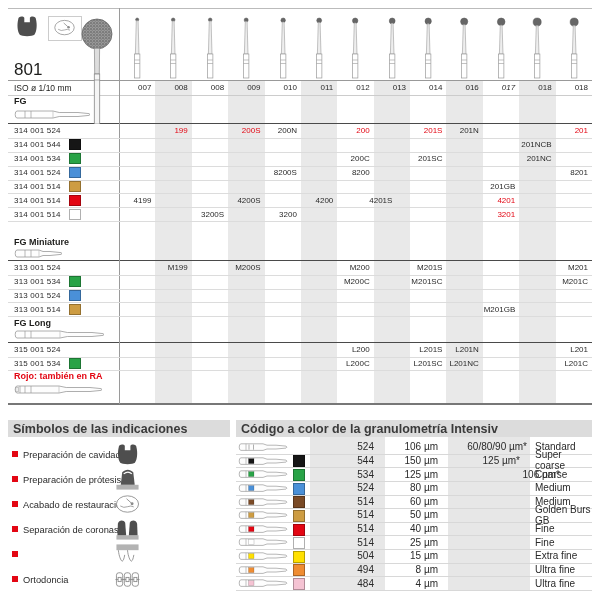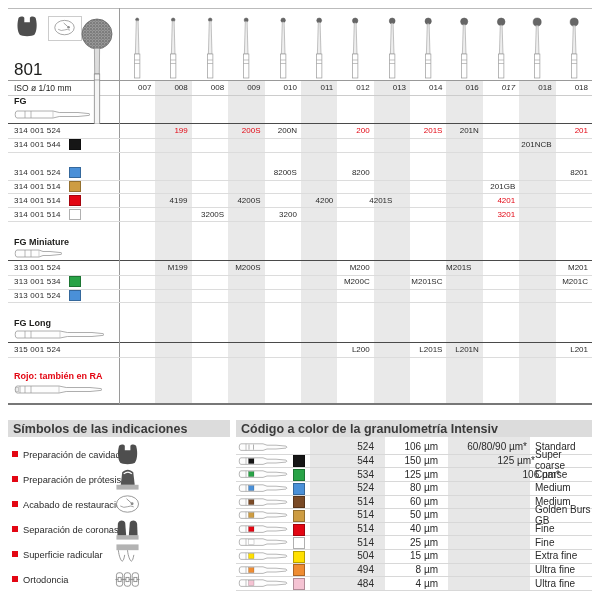--- a/index.html
+++ b/index.html
@@ -200,36 +200,43 @@
       <div class="abs cell red" style="left: 329.308px; width: 32.3846px;">200</div>
       <div class="abs cell red" style="left: 402.077px; width: 32.3846px;">201S</div>
       <div class="abs cell" style="left: 438.462px; width: 32.3846px;">201N</div>
       <div class="abs cell red" style="left: 547.615px; width: 32.3846px;">201</div>
     </div>
     <div class="abs row row-border" style="top: 129.9px; height: 13.9px;">
       <div class="abs code">314 001 544</div>
       <div class="abs swatch" style="top: 1.45px; background: rgb(22, 22, 22); border-color: rgba(0, 0, 0, 0.28);"></div>
       <div class="abs cell" style="left: 511.231px; width: 32.3846px;">201NCB</div>
     </div>
+    <div class="abs row row-border" style="top: 143.8px; height: 13.9px;">
+      <div class="abs code">314 001 534</div>
+      <div class="abs swatch" style="top: 1.45px; background: rgb(41, 163, 71); border-color: rgba(0, 0, 0, 0.28);"></div>
+      <div class="abs cell" style="left: 329.308px; width: 32.3846px;">200C</div>
+      <div class="abs cell" style="left: 402.077px; width: 32.3846px;">201SC</div>
+      <div class="abs cell" style="left: 511.231px; width: 32.3846px;">201NC</div>
+    </div>
     <div class="abs row row-border" style="top: 157.7px; height: 13.9px;">
       <div class="abs code">314 001 524</div>
       <div class="abs swatch" style="top: 1.45px; background: rgb(74, 144, 216); border-color: rgba(0, 0, 0, 0.28);"></div>
       <div class="abs cell" style="left: 256.538px; width: 32.3846px;">8200S</div>
       <div class="abs cell" style="left: 329.308px; width: 32.3846px;">8200</div>
       <div class="abs cell" style="left: 547.615px; width: 32.3846px;">8201</div>
     </div>
     <div class="abs row row-border" style="top: 171.6px; height: 13.9px;">
       <div class="abs code">314 001 514</div>
       <div class="abs swatch" style="top: 1.45px; background: rgb(205, 156, 66); border-color: rgba(0, 0, 0, 0.28);"></div>
       <div class="abs cell" style="left: 474.846px; width: 32.3846px;">201GB</div>
     </div>
     <div class="abs row row-border" style="top: 185.5px; height: 13.9px;">
       <div class="abs code">314 001 514</div>
       <div class="abs swatch" style="top: 1.45px; background: rgb(227, 6, 19); border-color: rgba(0, 0, 0, 0.28);"></div>
-      <div class="abs cell" style="left: 111px; width: 32.3846px; padding-left: 36px;">4199</div>
+      <div class="abs cell" style="left: 111px; width: 32.3846px;">4199</div>
       <div class="abs cell" style="left: 220.154px; width: 32.3846px;">4200S</div>
       <div class="abs cell" style="left: 292.923px; width: 32.3846px;">4200</div>
       <div class="abs cell" style="left: 352px; width: 32.3846px;">4201S</div>
       <div class="abs cell red" style="left: 474.846px; width: 32.3846px;">4201</div>
     </div>
     <div class="abs row row-border" style="top: 199.4px; height: 13.9px;">
       <div class="abs code">314 001 514</div>
       <div class="abs swatch" style="top: 1.45px; background: rgb(255, 255, 255); border-color: rgb(176, 176, 176);"></div>
       <div class="abs cell" style="left: 183.769px; width: 32.3846px;">3200S</div>
       <div class="abs cell" style="left: 256.538px; width: 32.3846px;">3200</div>
@@ -240,47 +247,60 @@
       <path d="M3,2 H 25 L 28.999999999999996,3.5 H 36 L 47,4.6 Q 49,5.5 47,6.4 L 36,7.5 H 28.999999999999996 L 25,9 H 3 Q 1.2,9 1.2,5.5 Q 1.2,2 3,2 Z" fill="#fdfdfd" stroke="#999" stroke-width="0.8"></path>
   <line x1="11" y1="2" x2="11" y2="9" stroke="#999" stroke-width="0.7"></line>
   <line x1="17" y1="2" x2="17" y2="9" stroke="#999" stroke-width="0.7"></line>
   <line x1="25" y1="2" x2="25" y2="9" stroke="#bbb" stroke-width="0.7"></line>
     </svg>
     <div class="abs row row-border" style="top: 253px; height: 13.75px;">
       <div class="abs code">313 001 524</div>
       <div class="abs cell" style="left: 147.385px; width: 32.3846px;">M199</div>
       <div class="abs cell" style="left: 220.154px; width: 32.3846px;">M200S</div>
       <div class="abs cell" style="left: 329.308px; width: 32.3846px;">M200</div>
-      <div class="abs cell" style="left: 402.077px; width: 32.3846px; padding-left: 29px;">M201S</div>
+      <div class="abs cell" style="left: 402.077px; width: 32.3846px;">M201S</div>
       <div class="abs cell" style="left: 547.615px; width: 32.3846px;">M201</div>
     </div>
     <div class="abs row row-border" style="top: 266.75px; height: 13.75px;">
       <div class="abs code">313 001 534</div>
       <div class="abs swatch" style="top: 1.375px; background: rgb(41, 163, 71); border-color: rgba(0, 0, 0, 0.28);"></div>
       <div class="abs cell" style="left: 329.308px; width: 32.3846px;">M200C</div>
       <div class="abs cell" style="left: 402.077px; width: 32.3846px;">M201SC</div>
       <div class="abs cell" style="left: 547.615px; width: 32.3846px;">M201C</div>
     </div>
     <div class="abs row row-border" style="top: 280.5px; height: 13.75px;">
       <div class="abs code">313 001 524</div>
       <div class="abs swatch" style="top: 1.375px; background: rgb(74, 144, 216); border-color: rgba(0, 0, 0, 0.28);"></div>
     </div>
+    <div class="abs row row-border" style="top: 294.25px; height: 13.75px;">
+      <div class="abs code">313 001 514</div>
+      <div class="abs swatch" style="top: 1.375px; background: rgb(205, 156, 66); border-color: rgba(0, 0, 0, 0.28);"></div>
+      <div class="abs cell" style="left: 474.846px; width: 32.3846px;">M201GB</div>
+    </div>
     <div class="abs sec-label" style="top: 309.5px; font-size: 9px;">FG Long</div>
     <svg viewBox="0 0 92 11" class="abs" style="left: 6px; top: 321px; width: 92px; height: 11px;">
       <path d="M3,2 H 46 L 53.36,3.5 H 78 L 89,4.6 Q 91,5.5 89,6.4 L 78,7.5 H 53.36 L 46,9 H 3 Q 1.2,9 1.2,5.5 Q 1.2,2 3,2 Z" fill="#fdfdfd" stroke="#999" stroke-width="0.8"></path>
   <line x1="11" y1="2" x2="11" y2="9" stroke="#999" stroke-width="0.7"></line>
   <line x1="17" y1="2" x2="17" y2="9" stroke="#999" stroke-width="0.7"></line>
   <line x1="46" y1="2" x2="46" y2="9" stroke="#bbb" stroke-width="0.7"></line>
     </svg>
     <div class="abs row row-border" style="top: 335px; height: 13.5px;">
       <div class="abs code">315 001 524</div>
       <div class="abs cell" style="left: 329.308px; width: 32.3846px;">L200</div>
       <div class="abs cell" style="left: 402.077px; width: 32.3846px;">L201S</div>
       <div class="abs cell" style="left: 438.462px; width: 32.3846px;">L201N</div>
       <div class="abs cell" style="left: 547.615px; width: 32.3846px;">L201</div>
+    </div>
+    <div class="abs row row-border" style="top: 348.5px; height: 13.5px;">
+      <div class="abs code">315 001 534</div>
+      <div class="abs swatch" style="top: 1.25px; background: rgb(41, 163, 71); border-color: rgba(0, 0, 0, 0.28);"></div>
+      <div class="abs cell" style="left: 329.308px; width: 32.3846px;">L200C</div>
+      <div class="abs cell" style="left: 402.077px; width: 32.3846px;">L201SC</div>
+      <div class="abs cell" style="left: 438.462px; width: 32.3846px;">L201NC</div>
+      <div class="abs cell" style="left: 547.615px; width: 32.3846px;">L201C</div>
     </div>
     <svg viewBox="0 0 90 13" class="abs" style="left: 6px; top: 376px; width: 90px; height: 13px;">
       <path d="M3,2 H 45 L 52.199999999999996,3.5 H 76 L 87,4.6 Q 89,5.5 87,6.4 L 76,7.5 H 52.199999999999996 L 45,9 H 3 Q 1.2,9 1.2,5.5 Q 1.2,2 3,2 Z" fill="#fdfdfd" stroke="#999" stroke-width="0.8"></path>
   <line x1="11" y1="2" x2="11" y2="9" stroke="#999" stroke-width="0.7"></line>
   <line x1="17" y1="2" x2="17" y2="9" stroke="#999" stroke-width="0.7"></line>
   <line x1="45" y1="2" x2="45" y2="9" stroke="#bbb" stroke-width="0.7"></line>
       <line x1="6" y1="2" x2="6" y2="9" stroke="#999" stroke-width="0.7"></line>
       <rect x="1.8" y="3.2" width="2.6" height="4.6" fill="#eee" stroke="#999" stroke-width="0.5"></rect>
     </svg>
   </div>
@@ -318,21 +338,20 @@
         <div class="abs sym-bullet"></div>
         <div class="abs sym-label">Separación de coronas</div>
         <svg viewBox="0 0 27 26" class="abs" style="left: 106px; top: 0px; width: 27px; height: 25px;">
           <rect x="2" y="19" width="23" height="4.5" fill="#b3b3b3"></rect>
           <path d="M3.5,7 c1,-4.2 6.2,-4.2 7.6,-1 l1,13 H3 z" fill="#4e4e4e"></path>
           <path d="M23.5,7 c-1,-4.2 -6.2,-4.2 -7.6,-1 l-1,13 h9.1 z" fill="#4e4e4e"></path>
         </svg>
       </div>
       <div class="abs sym-item" style="left: 0px; top: 122px; width: 222px; height: 25px;">
         <div class="abs sym-bullet"></div>
-        <div class="abs sym-label">Superficie radicular</div>
         <svg viewBox="0 0 27 26" class="abs" style="left: 106px; top: 0px; width: 27px; height: 25px;">
           <rect x="2" y="2.5" width="23" height="6" fill="#b3b3b3"></rect>
           <path d="M4,8.5 c0.6,6.2 2.6,11 4,11.5 c1.2,-0.5 2,-3 2.6,-6.6 M13.5,8.5 c0.6,6.2 2.6,11 4,11.5 c1.2,-0.5 2,-3 2.6,-6.6" fill="none" stroke="#8a8a8a" stroke-width="0.9"></path>
         </svg>
       </div>
       <div class="abs sym-item" style="left: 0px; top: 147px; width: 222px; height: 25px;">
         <div class="abs sym-bullet"></div>
         <div class="abs sym-label">Ortodoncia</div>
         <svg viewBox="0 0 27 26" class="abs" style="left: 106px; top: 0px; width: 27px; height: 25px;">
           <g stroke="#8a8a8a" fill="#fff" stroke-width="0.9">
@@ -370,21 +389,21 @@
       </div>
       <div class="abs leg-row" style="left: 0px; top: 33.63px; height: 13.63px;">
         <svg viewBox="0 0 52 10" class="abs" style="left: 2px; top: 2px; width: 52px; height: 10px;">
           <path d="M3,1.8 H 25 L 29,3.2 H 38 L 48,4.1 Q 50,5.1 48,6.1 L 38,7 H 29 L 25,8.4 H 3 Q 1.2,8.4 1.2,5.1 Q 1.2,1.8 3,1.8 Z" fill="#fdfdfd" stroke="#9a9a9a" stroke-width="0.7"></path>
   <line x1="8" y1="1.8" x2="8" y2="8.4" stroke="#9a9a9a" stroke-width="0.6"></line>
           <rect x="10.5" y="2.6" width="5.5" height="5" fill="#161616" stroke="rgba(0,0,0,.3)" stroke-width="0.5"></rect>
         </svg>
         <div class="abs leg-square" style="top: 1.8px; background: rgb(22, 22, 22); border-color: rgba(0, 0, 0, 0.28);"></div>
         <div class="abs leg-cell r" style="left: 74px; width: 64px;">544</div>
         <div class="abs leg-cell r" style="left: 146px; width: 56px;">150 µm</div>
-        <div class="abs leg-cell r" style="left: 220px; width: 79px;">125 µm*</div>
+        <div class="abs leg-cell r" style="left: 205px; width: 79px;">125 µm*</div>
         <div class="abs leg-cell" style="left: 299px; width: 56px;">Super coarse</div>
       </div>
       <div class="abs leg-row" style="left: 0px; top: 47.26px; height: 13.63px;">
         <svg viewBox="0 0 52 10" class="abs" style="left: 2px; top: 2px; width: 52px; height: 10px;">
           <path d="M3,1.8 H 25 L 29,3.2 H 38 L 48,4.1 Q 50,5.1 48,6.1 L 38,7 H 29 L 25,8.4 H 3 Q 1.2,8.4 1.2,5.1 Q 1.2,1.8 3,1.8 Z" fill="#fdfdfd" stroke="#9a9a9a" stroke-width="0.7"></path>
   <line x1="8" y1="1.8" x2="8" y2="8.4" stroke="#9a9a9a" stroke-width="0.6"></line>
           <rect x="10.5" y="2.6" width="5.5" height="5" fill="#29a347" stroke="rgba(0,0,0,.3)" stroke-width="0.5"></rect>
         </svg>
         <div class="abs leg-square" style="top: 1.8px; background: rgb(41, 163, 71); border-color: rgba(0, 0, 0, 0.28);"></div>
         <div class="abs leg-cell r" style="left: 74px; width: 64px;">534</div>

